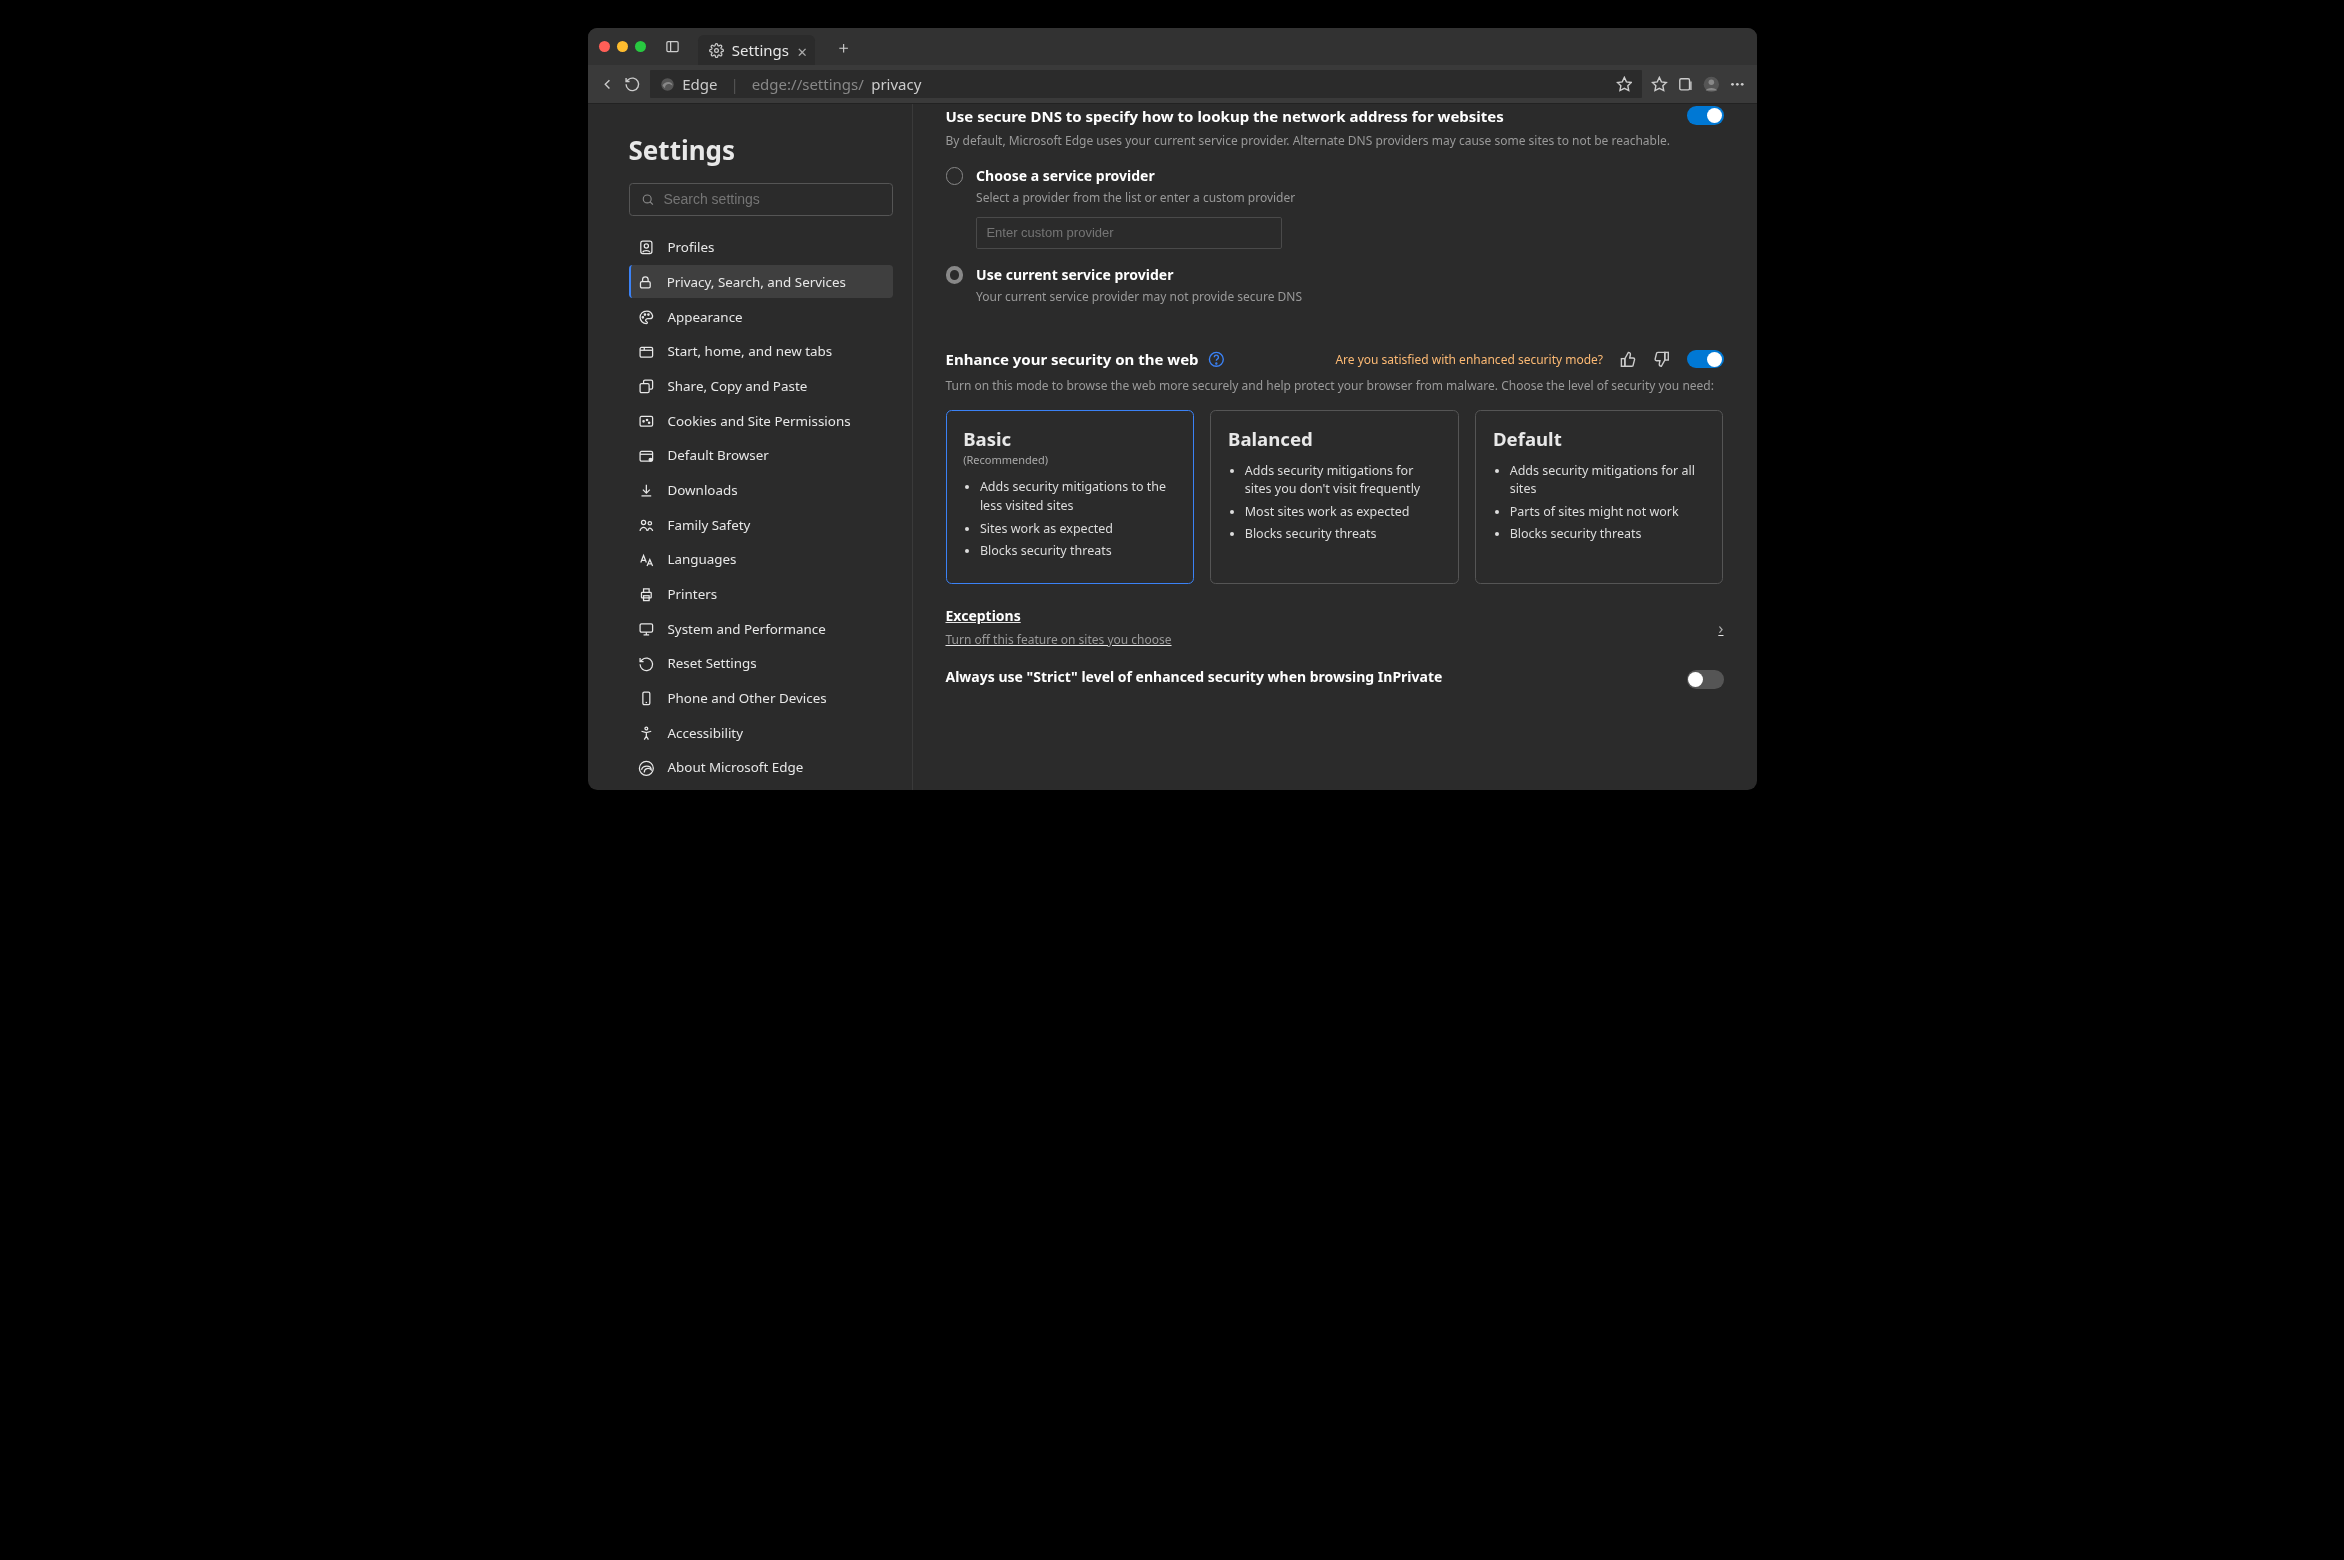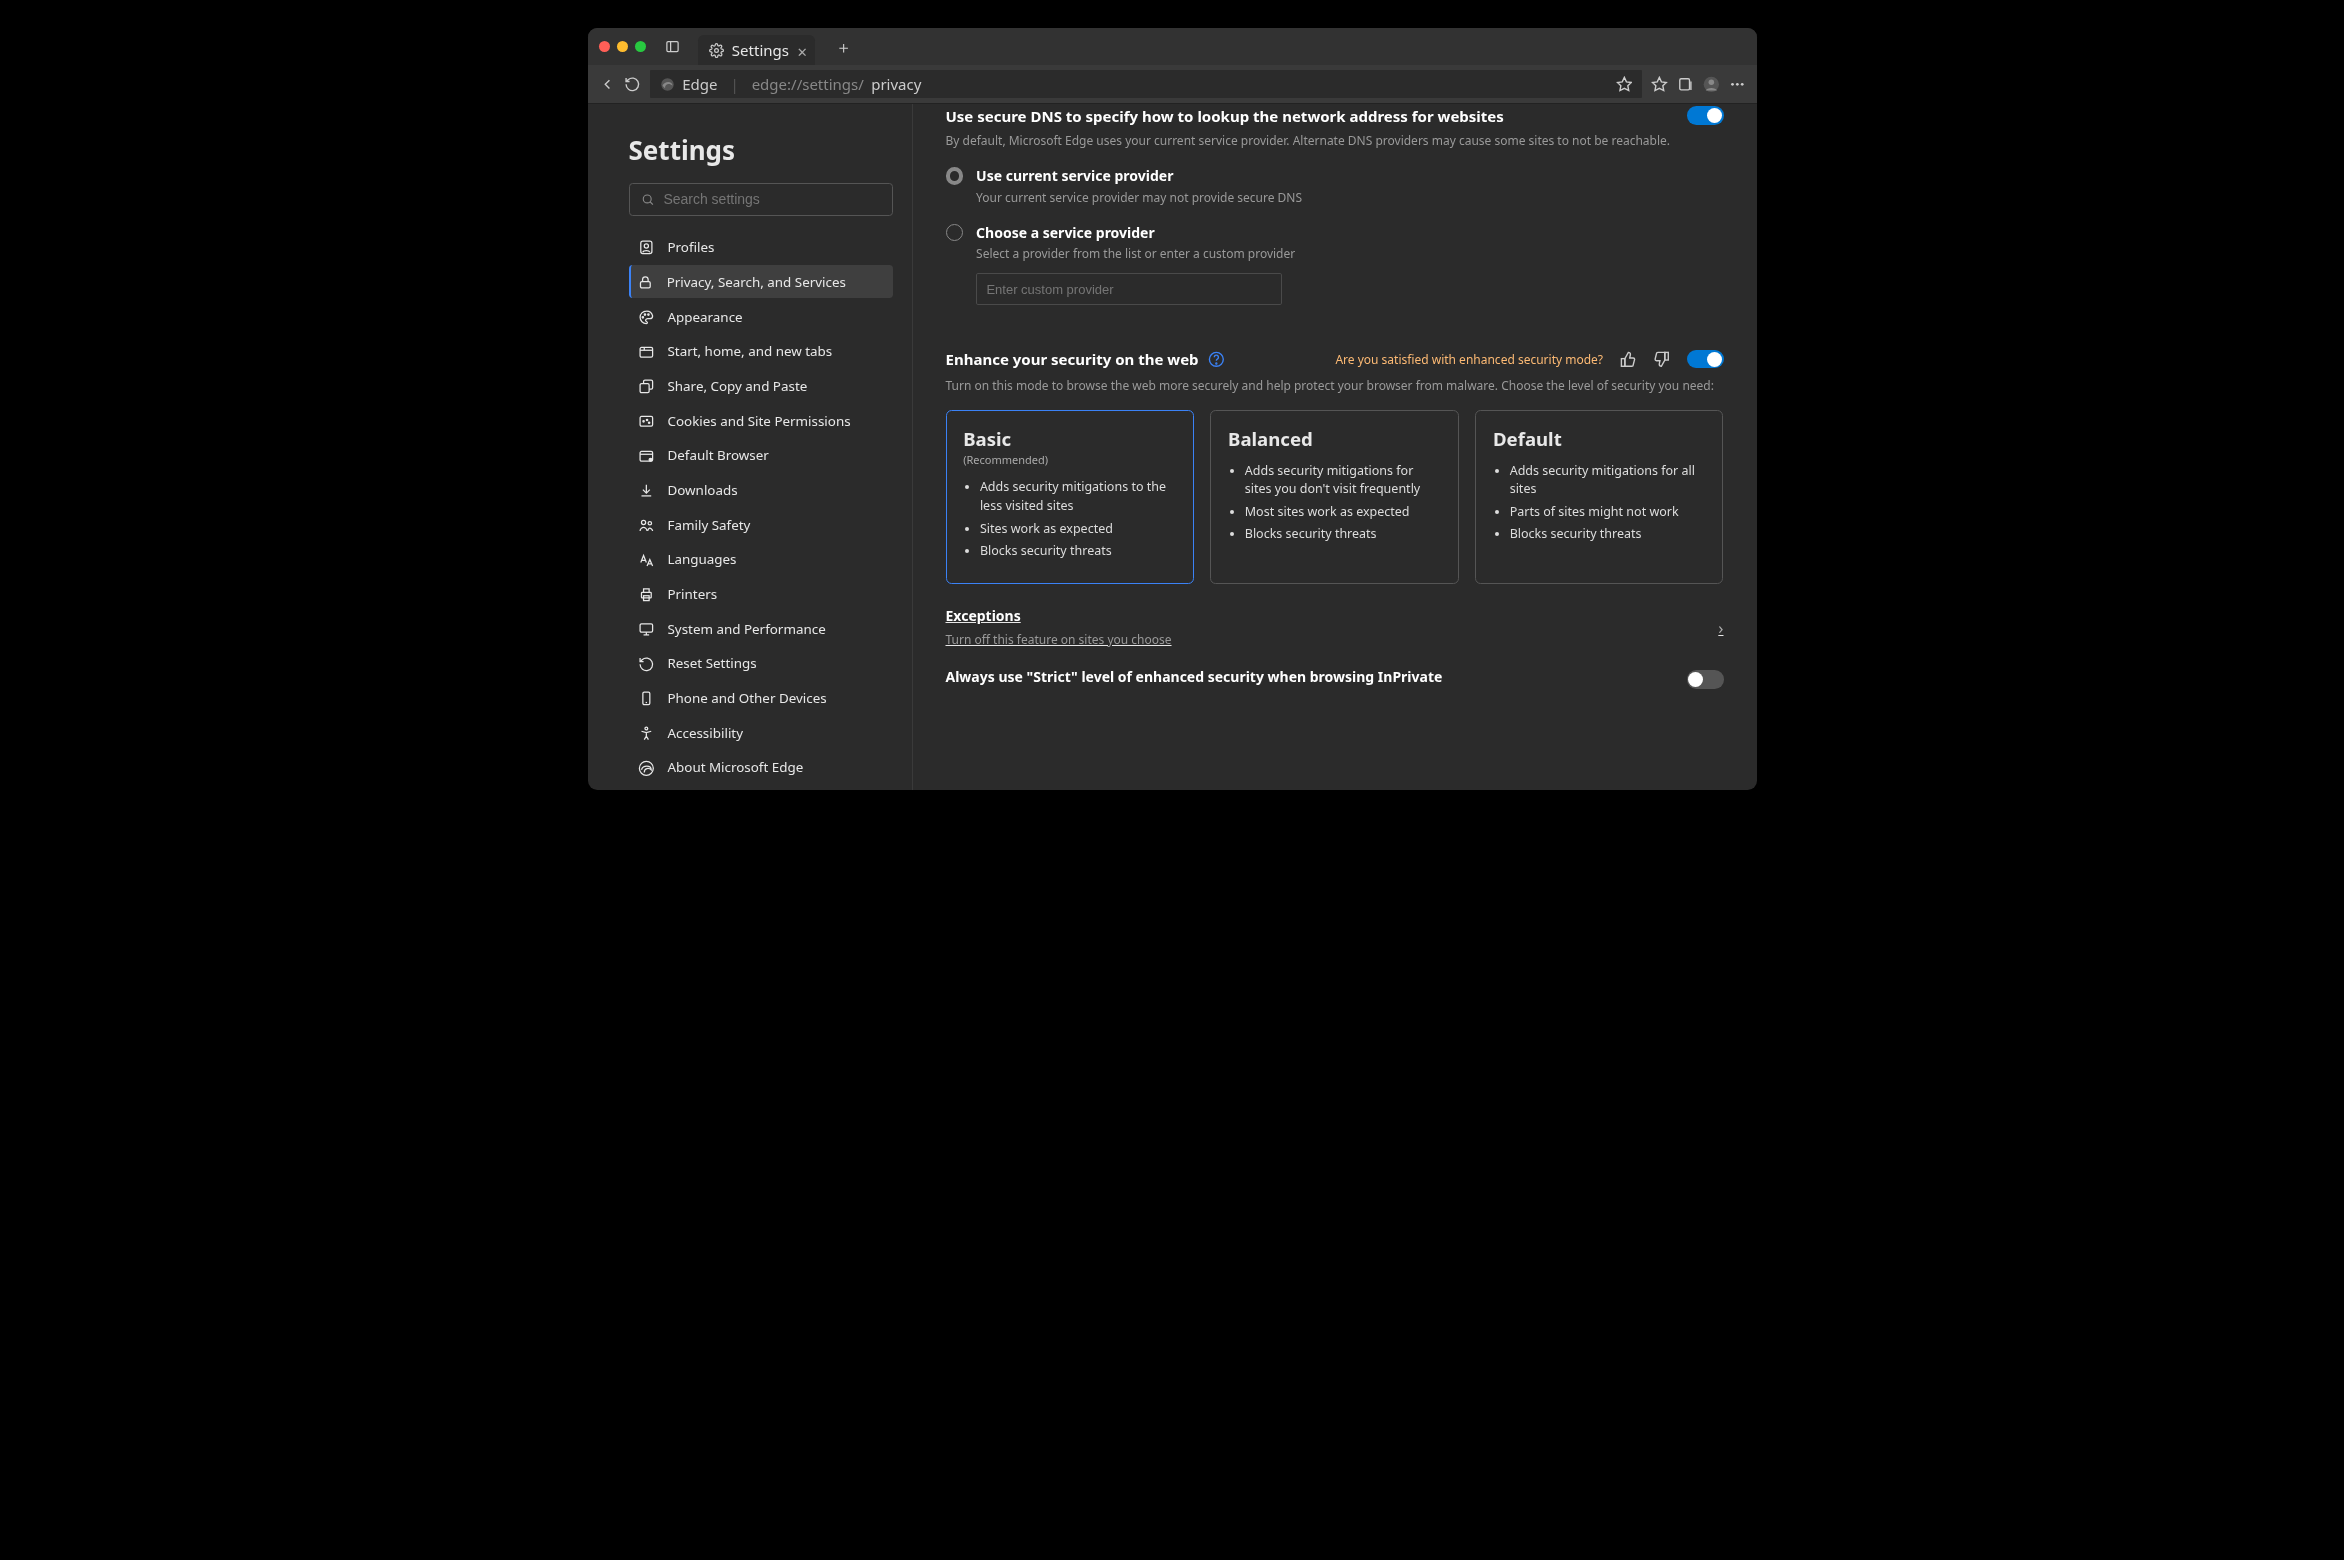--- a/index.html
+++ b/index.html
@@ -371,33 +371,33 @@
 
       <div class="section-row">
         <div>
           <div class="section-title">Use secure DNS to specify how to lookup the network address for websites</div>
           <div class="section-desc">By default, Microsoft Edge uses your current service provider. Alternate DNS providers may cause some sites to not be reachable.</div>
         </div>
         <div class="toggle"></div>
       </div>
 
       <div class="radio-row">
-        <div class="radio-circle thick"></div>
-        <div class="radio-body">
-          <div class="radio-title">Use current service provider</div>
-          <div class="radio-sub">Your current service provider may not provide secure DNS</div>
-        </div>
-      </div>
-
-      <div class="radio-row">
         <div class="radio-circle"></div>
         <div class="radio-body">
           <div class="radio-title">Choose a service provider</div>
           <div class="radio-sub">Select a provider from the list or enter a custom provider</div>
           <input class="custom-input" disabled="" placeholder="Enter custom provider" style="">
+        </div>
+      </div>
+
+      <div class="radio-row">
+        <div class="radio-circle thick"></div>
+        <div class="radio-body">
+          <div class="radio-title">Use current service provider</div>
+          <div class="radio-sub">Your current service provider may not provide secure DNS</div>
         </div>
       </div>
 
       <div class="sec2">
         <div class="sec2-head">
           <div class="section-title" style="margin-bottom:0">Enhance your security on the web</div>
           <svg class="info-icon" viewBox="0 0 24 24" fill="none" stroke="currentColor" stroke-width="2">
               <circle cx="12" cy="12" r="10"></circle>
               <path d="M9 9a3 3 0 1 1 4.5 2.6C12.7 12.2 12 13 12 14"></path>
               <circle cx="12" cy="18" r="0.7" fill="currentColor"></circle>

